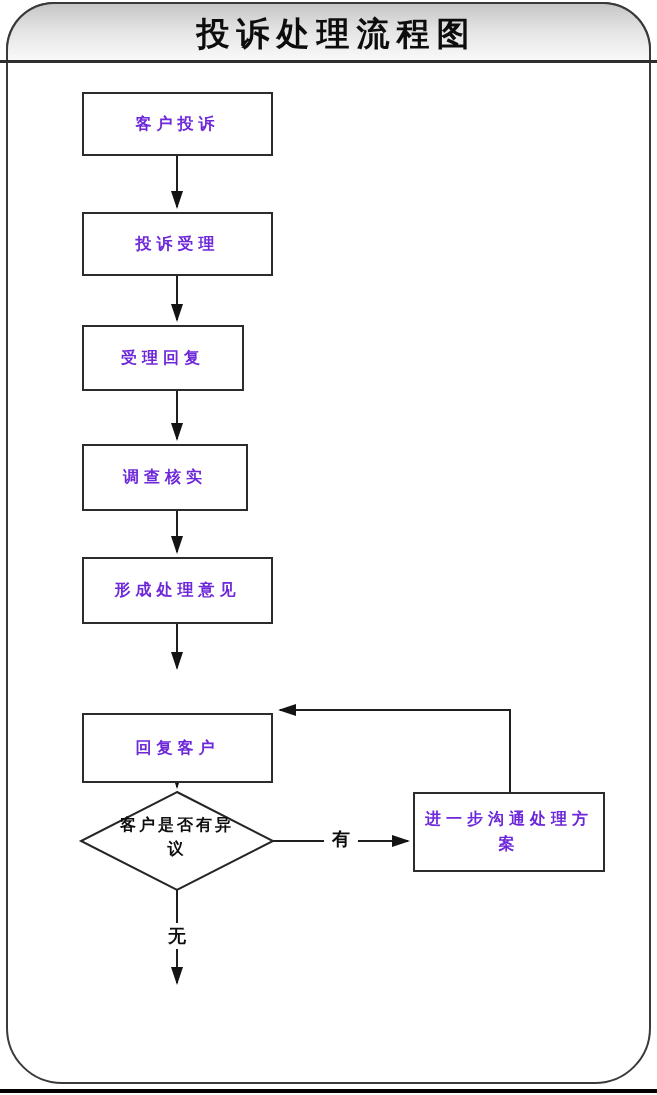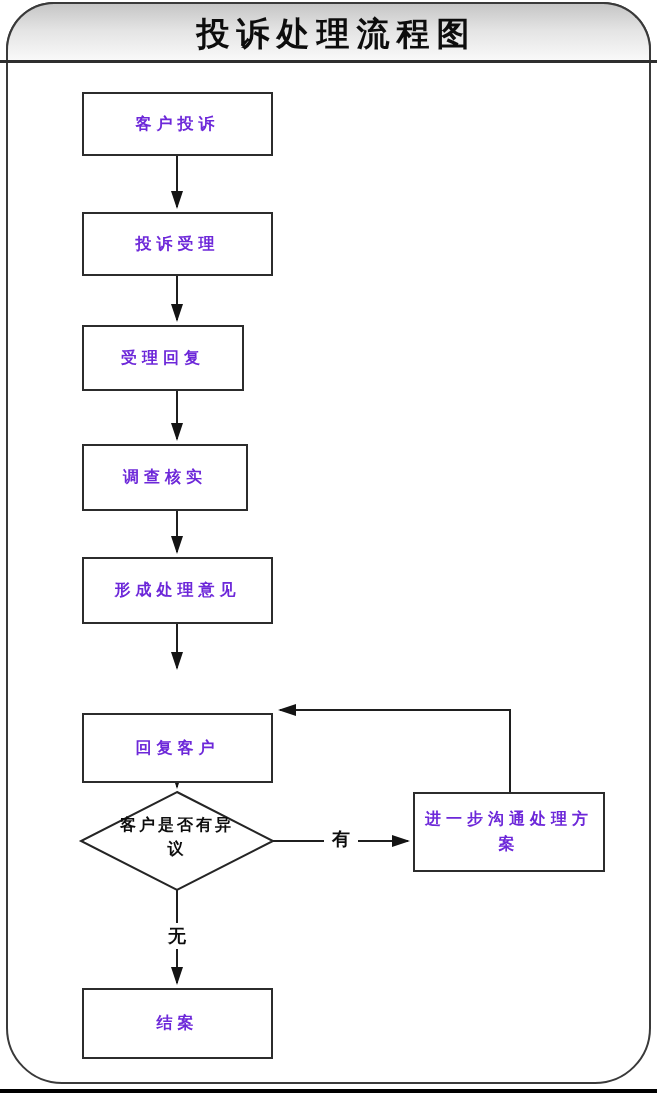--- a/index.html
+++ b/index.html
@@ -147,20 +147,19 @@
   <div class="node" style="left:82px; top:444px; width:166px; height:67px;">调查核实</div>
 
   <div class="node" style="left:82px; top:557px; width:191px; height:67px;">形成处理意见</div>
 
   <div class="node" style="left:82px; top:673px; width:191px; height:70px;margin-top:40px;">回复客户</div>
 
   <div class="decision-label">客户是否有异议</div>
 
   <div class="node wide-wrap" style="left:413px; top:792px; width:192px; height:80px;">进一步沟通处理方案</div>
 
-  <div class="node" style="left:82px; top:988px; width:191px; height:71px;">结案</div>
 
   <div class="edge-label yes">有</div>
   <div class="edge-label no">无</div>
 
   <div class="bottom-edge-line"></div>
 
 </div>
 
 </body></html>

